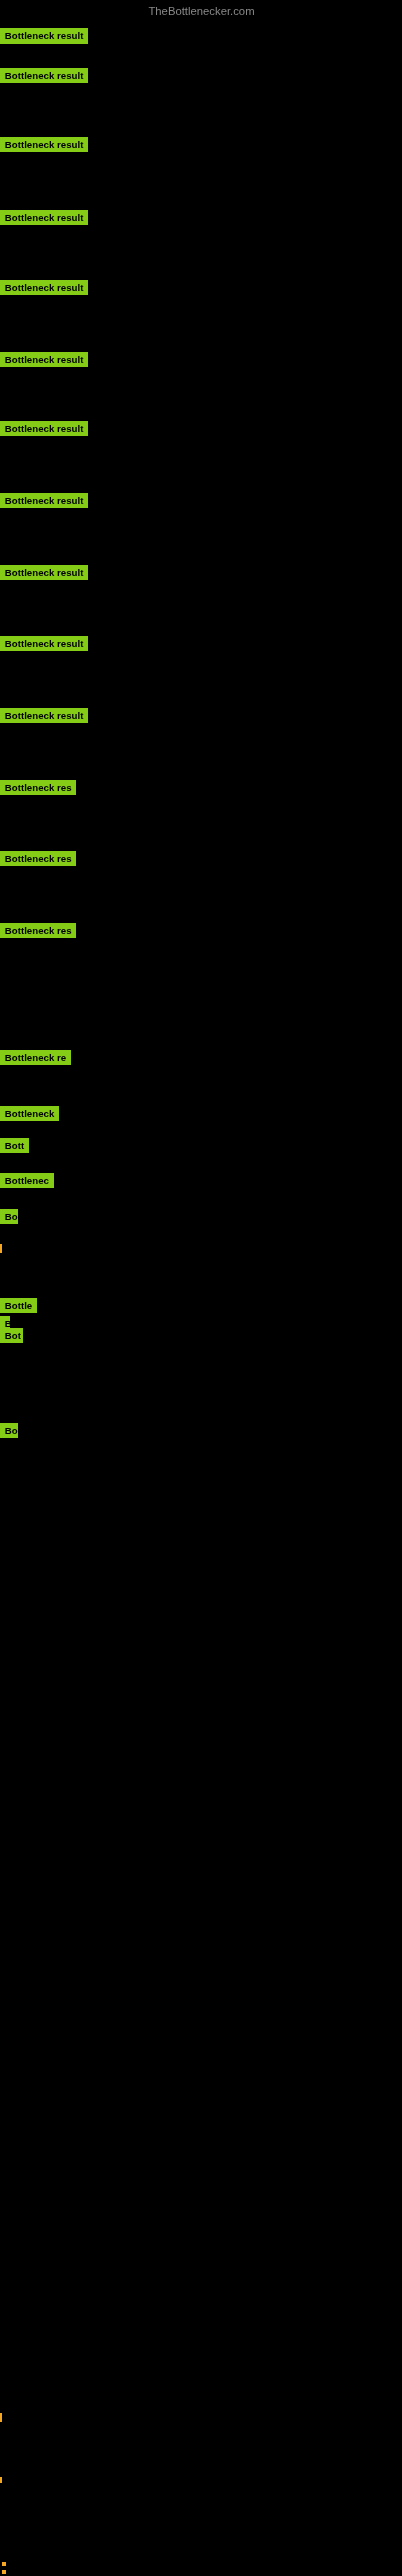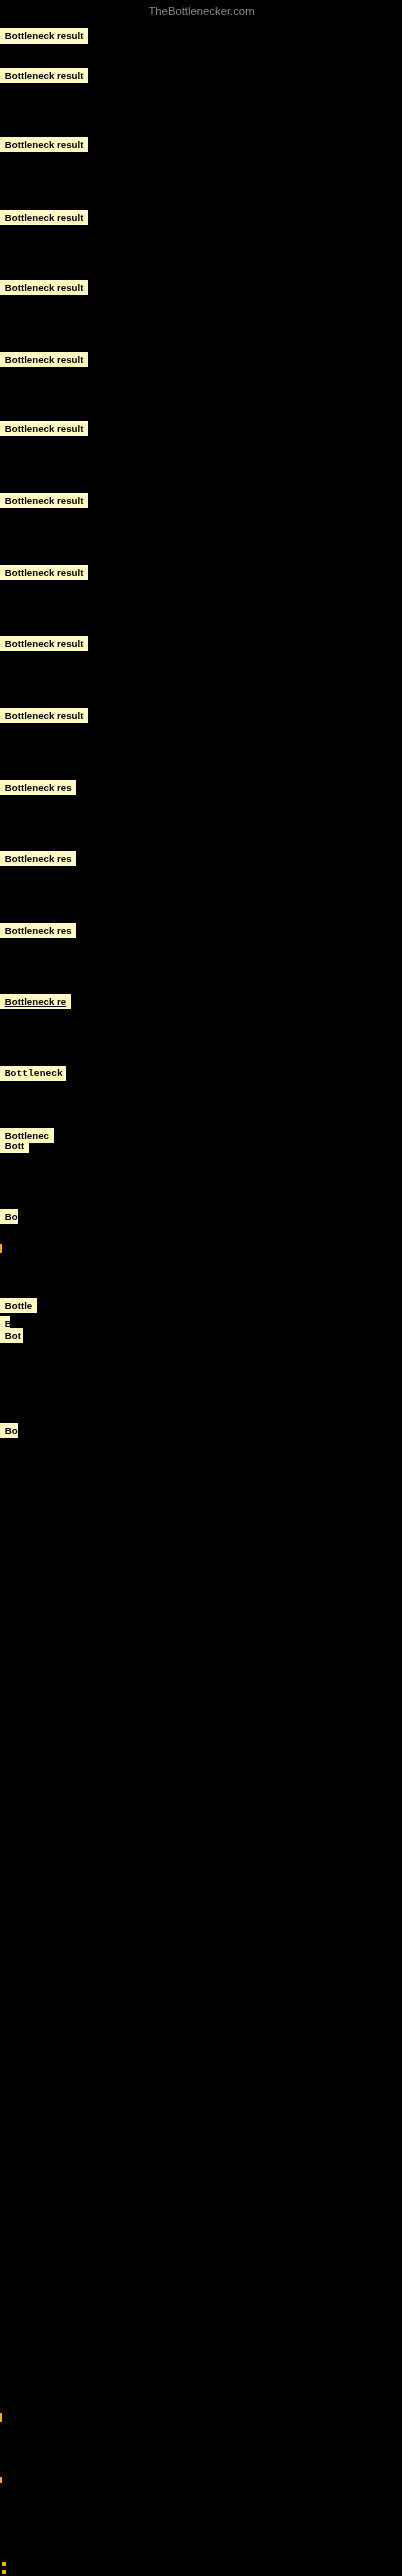--- a/index.html
+++ b/index.html
@@ -15,21 +15,21 @@
       position: relative;
     }
     .site-title {
       text-align: center;
       color: #888888;
       font-size: 11.3px;
       padding: 4.8px 0;
       width: 100%;
     }
     .bottleneck-badge {
-      background-color: #fef9c3;
+      background-color: #84cc16;
       color: #000000;
       font-size: 9.7px;
       font-weight: bold;
       padding: 2.4px 4.8px;
       display: inline-block;
       position: absolute;
       left: 0;
       white-space: nowrap;
       overflow: hidden;
     }
@@ -62,24 +62,24 @@
     <div class="bottleneck-badge" style="top: 258px; max-width: 119px;">Bottleneck result</div>
     <div class="bottleneck-badge" style="top: 330px; max-width: 119px;">Bottleneck result</div>
     <div class="bottleneck-badge" style="top: 399px; max-width: 119px;">Bottleneck result</div>
     <div class="bottleneck-badge" style="top: 471px; max-width: 118px;">Bottleneck result</div>
     <div class="bottleneck-badge" style="top: 543px; max-width: 118px;">Bottleneck result</div>
     <div class="bottleneck-badge" style="top: 614px; max-width: 116px;">Bottleneck result</div>
     <div class="bottleneck-badge" style="top: 686px; max-width: 113px;">Bottleneck result</div>
     <div class="bottleneck-badge" style="top: 758px; max-width: 97px;">Bottleneck res</div>
     <div class="bottleneck-badge" style="top: 829px; max-width: 93px;">Bottleneck res</div>
     <div class="bottleneck-badge" style="top: 901px; max-width: 89px;">Bottleneck res</div>
-    <div class="bottleneck-badge" style="top: 972px; max-width: 81px; text-decoration: underline;">Bottleneck re</div>
-    <div class="bottleneck-badge" style="top: 1044px; max-width: 66px; font-family: Liberation Mono, monospace;">Bottleneck</div>
+    <div class="bottleneck-badge" style="top: 1028px; max-width: 81px;">Bottleneck re</div>
+    <div class="bottleneck-badge" style="top: 1084px; max-width: 66px;">Bottleneck</div>
     <div class="bottleneck-badge" style="top: 1116px; max-width: 32px;">Bott</div>
-    <div class="bottleneck-badge" style="top: 1106px; max-width: 58px; text-align: center;">Bottlenec</div>
+    <div class="bottleneck-badge" style="top: 1151px; max-width: 58px; text-align: center;">Bottlenec</div>
     <div class="bottleneck-badge" style="top: 1187px; max-width: 17.7px;">Bo</div>
     <div class="bottleneck-badge" style="top: 1306px; max-width: 22.5px;">Bot</div>
     <div class="bottleneck-badge" style="top: 1294px; max-width: 9.7px;">B</div>
     <div class="bottleneck-badge" style="top: 1276px; max-width: 40px;">Bottle</div>
     <div class="bottleneck-badge" style="top: 1401px; max-width: 17.7px;">Bo</div>
     <div class="line-marker" style="top: 1222px; height: 9.7px;"></div>
     <div class="line-marker" style="top: 2391px; height: 9.7px;"></div>
     <div class="line-marker" style="top: 2455px; height: 6.4px;"></div>
     <div class="dot-marker" style="top: 2540px; left: 1.6px;"></div>
     <div class="dot-marker" style="top: 2548px; left: 1.6px;"></div>

